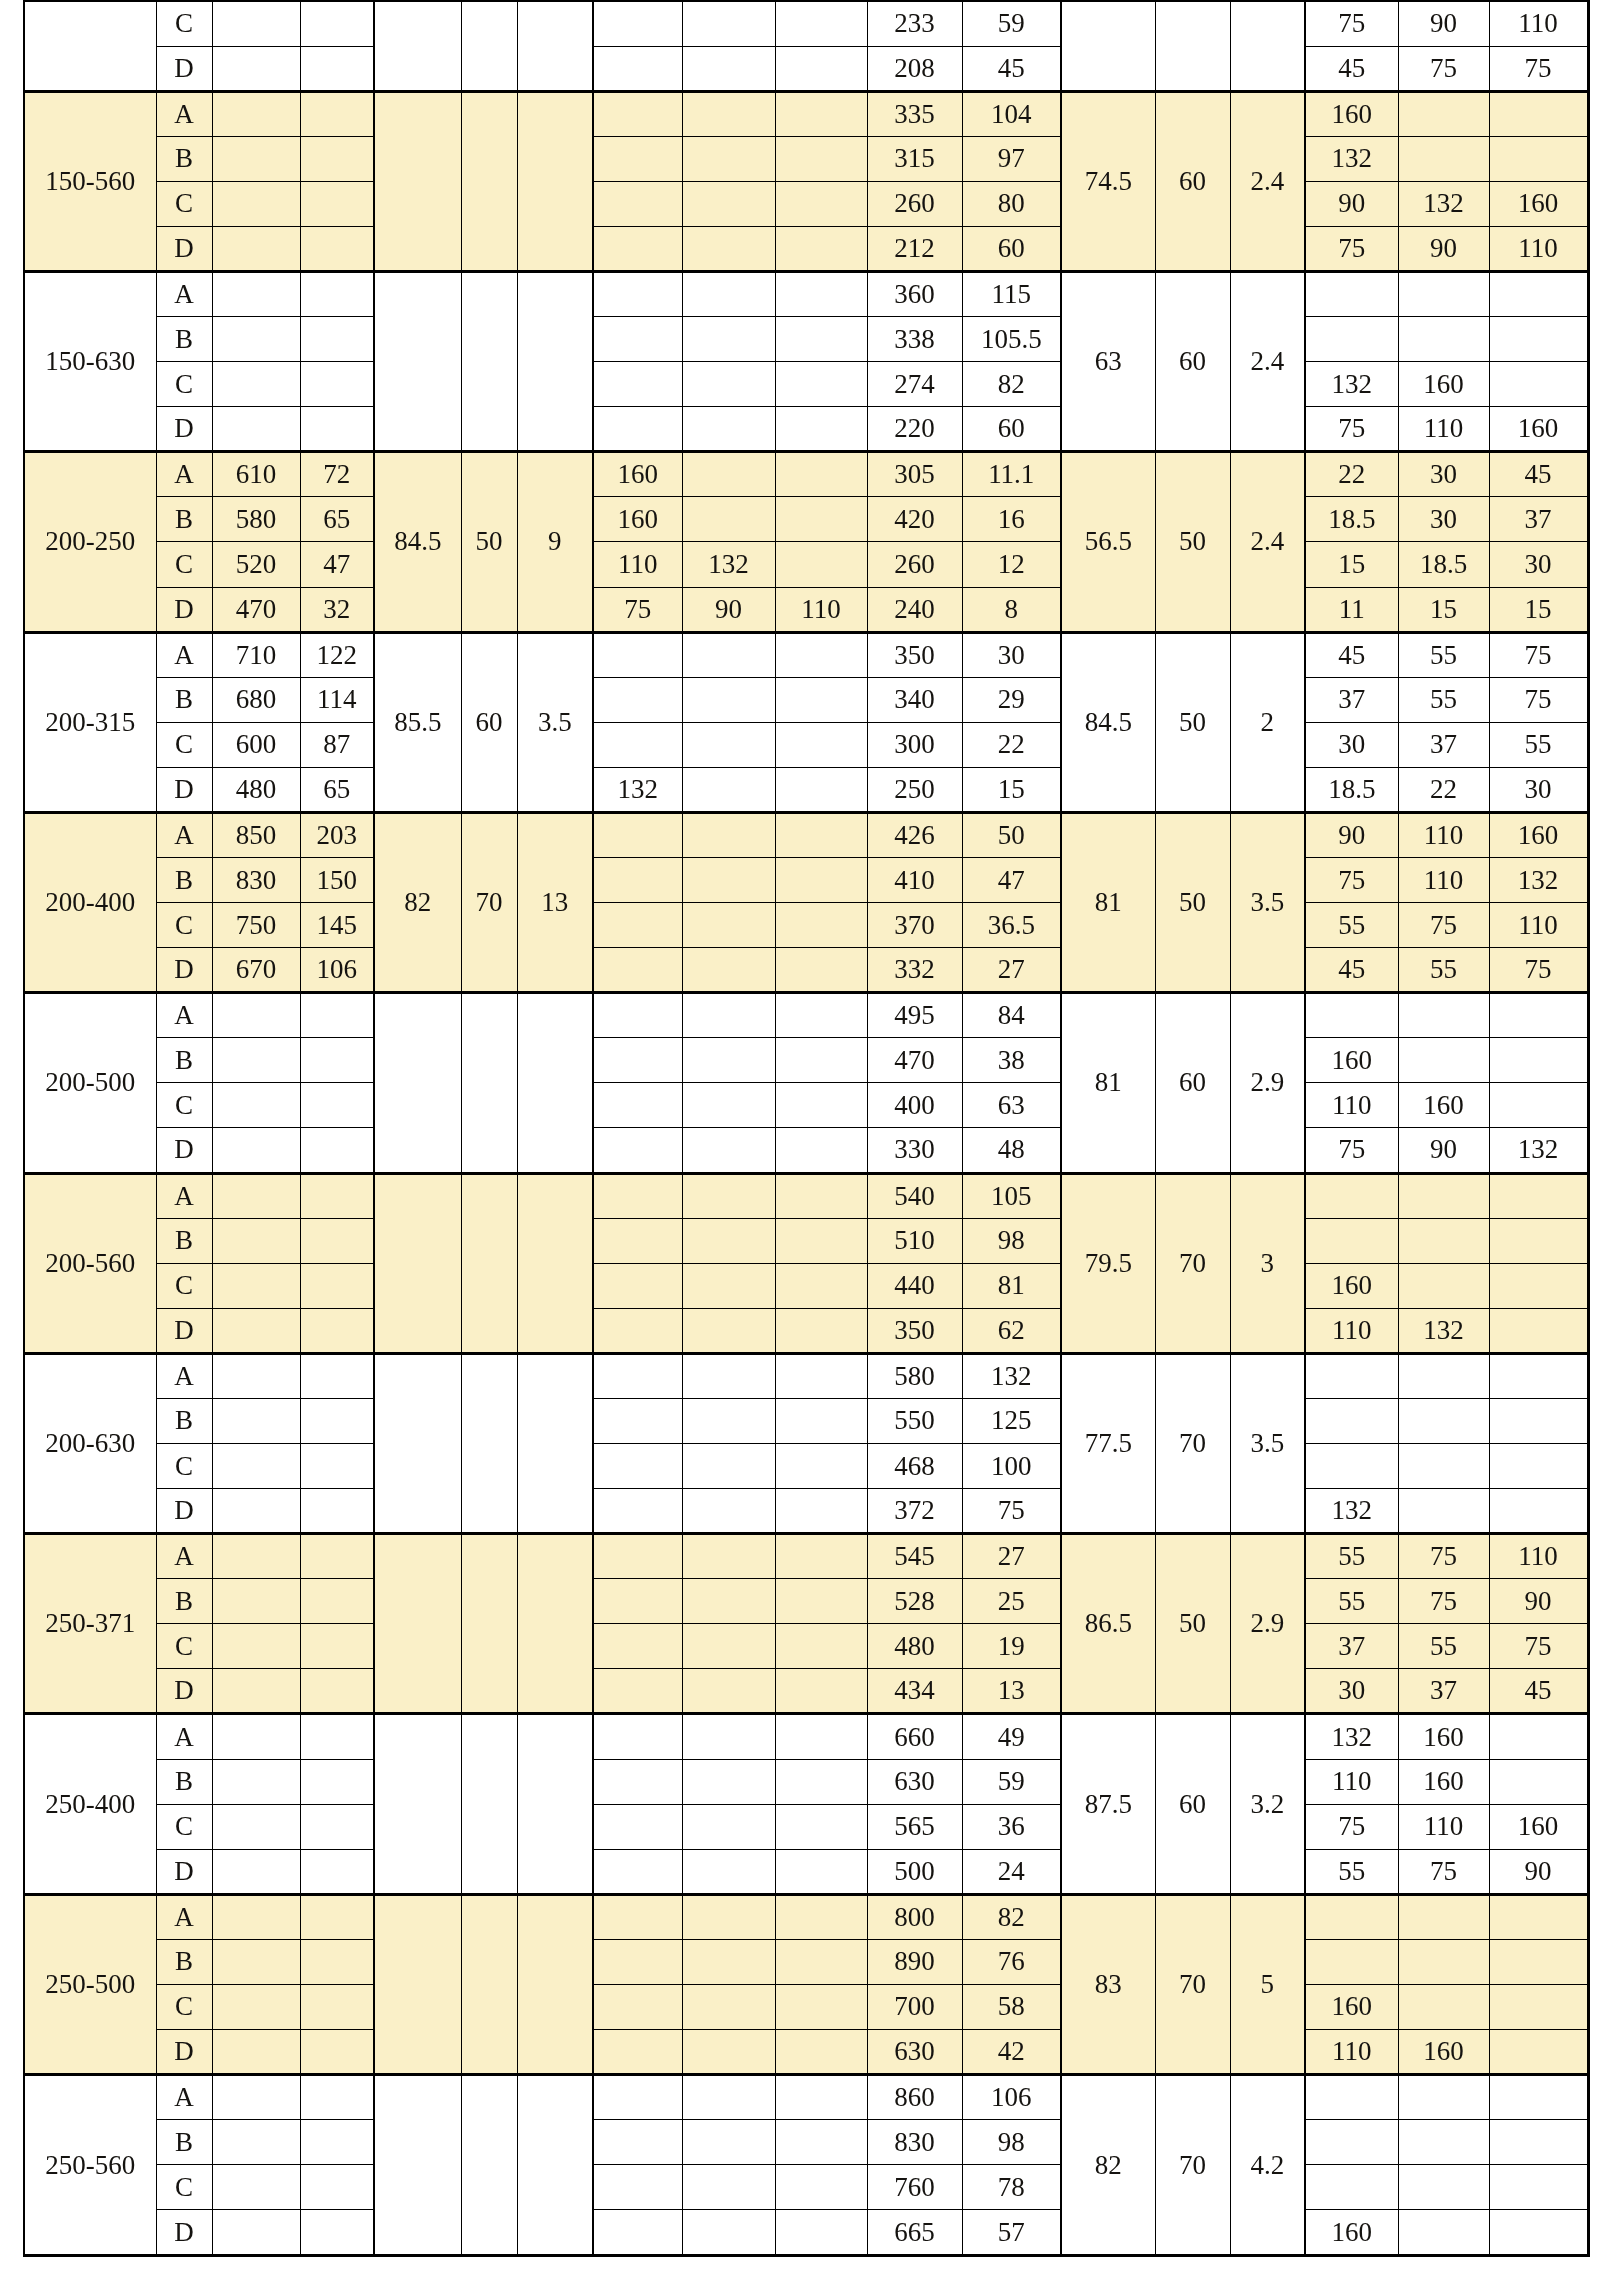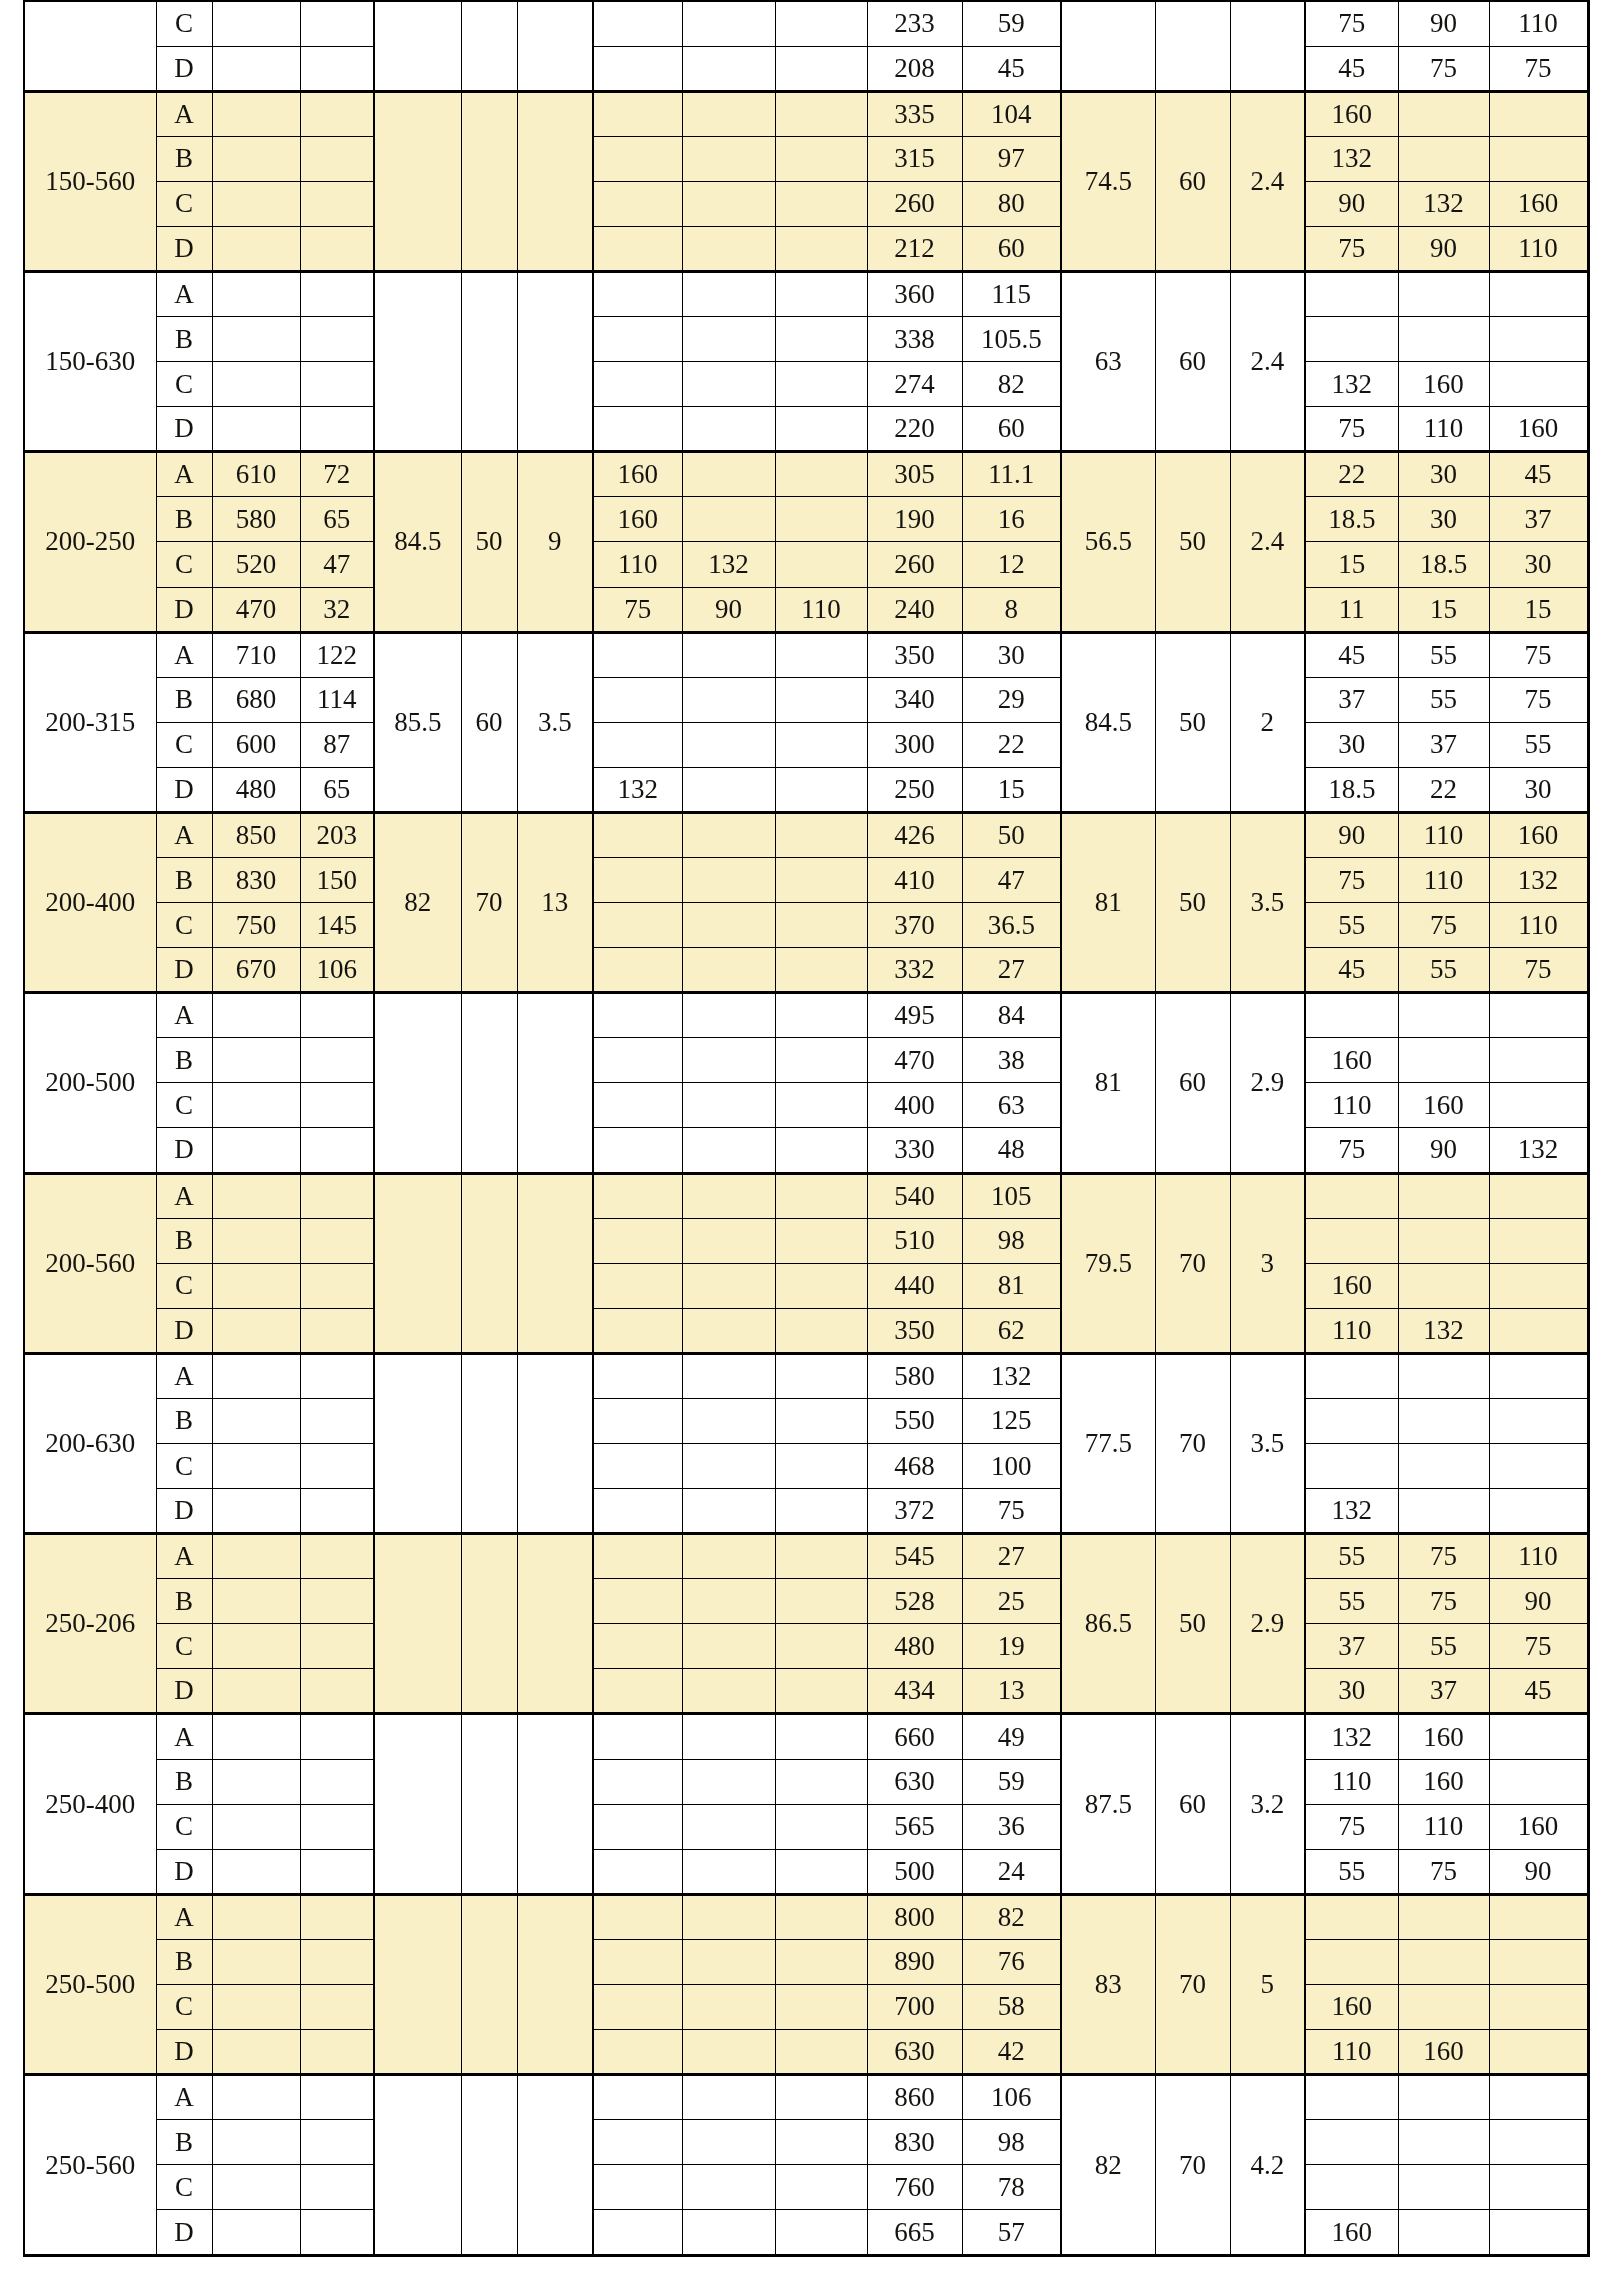--- a/index.html
+++ b/index.html
@@ -239,21 +239,21 @@
           <td>30</td>
           <td>45</td>
         </tr>
         <tr class="hl">
           <td>B</td>
           <td>580</td>
           <td>65</td>
           <td class="bl">160</td>
           <td></td>
           <td></td>
-          <td>190</td>
+          <td>420</td>
           <td>16</td>
           <td class="bl">18.5</td>
           <td>30</td>
           <td>37</td>
         </tr>
         <tr class="hl">
           <td>C</td>
           <td>520</td>
           <td>47</td>
           <td class="bl">110</td>
@@ -567,21 +567,21 @@
           <td class="bl"></td>
           <td></td>
           <td></td>
           <td>372</td>
           <td>75</td>
           <td class="bl">132</td>
           <td></td>
           <td></td>
         </tr>
         <tr class="hl gs">
-          <td rowspan="4">250-206</td>
+          <td rowspan="4">250-371</td>
           <td>A</td>
           <td></td>
           <td></td>
           <td rowspan="4" class="bl"></td>
           <td rowspan="4"></td>
           <td rowspan="4"></td>
           <td class="bl"></td>
           <td></td>
           <td></td>
           <td>545</td>

